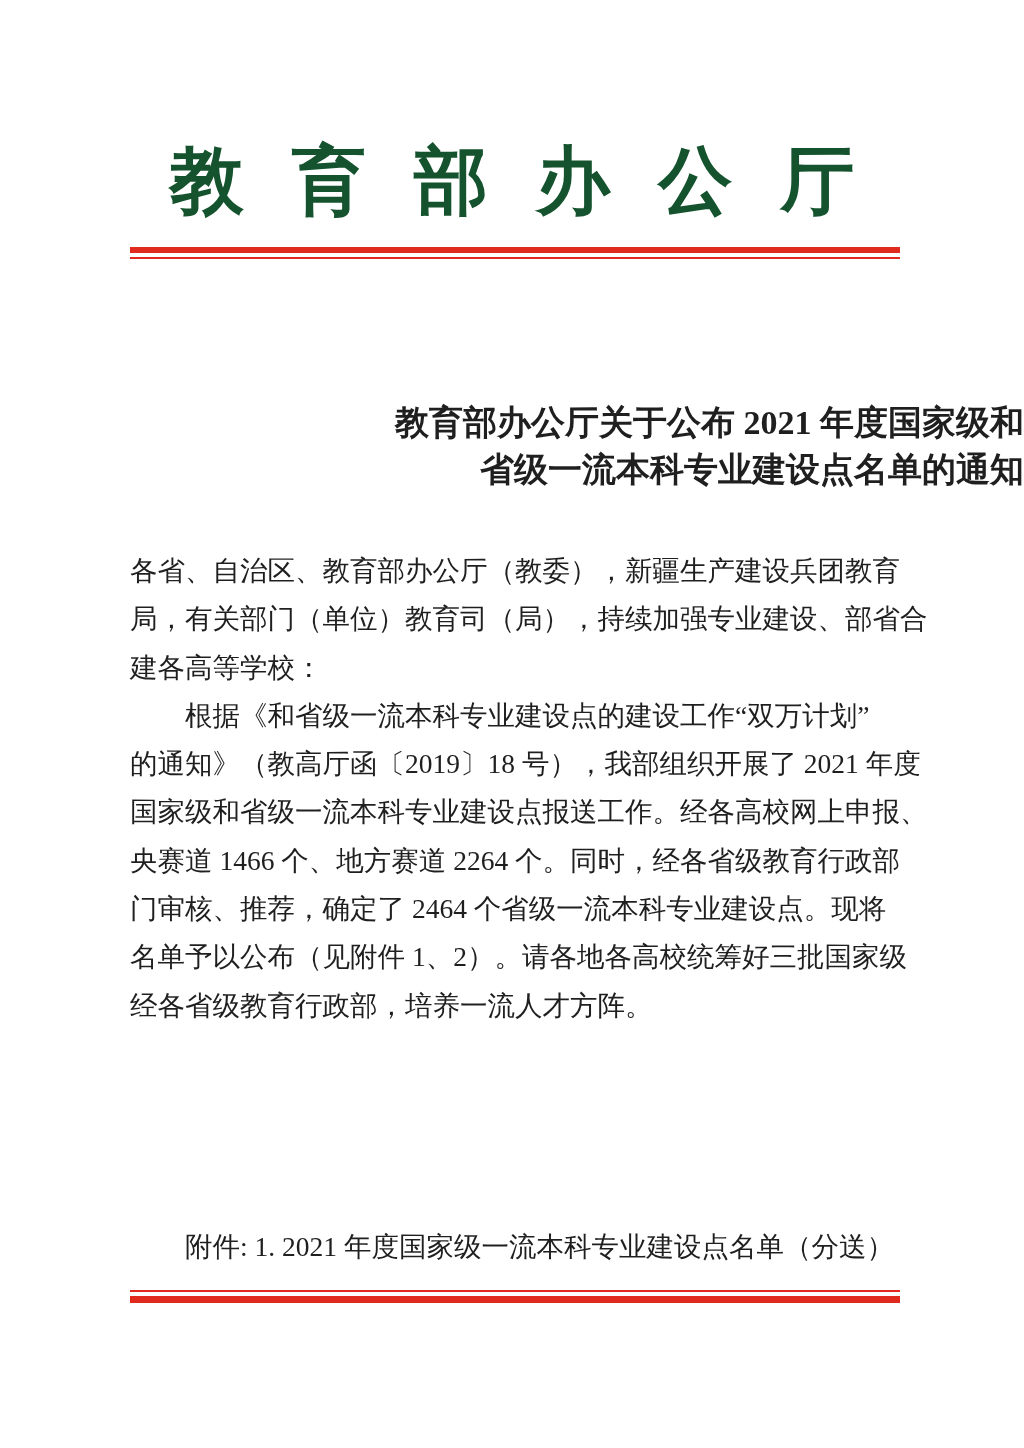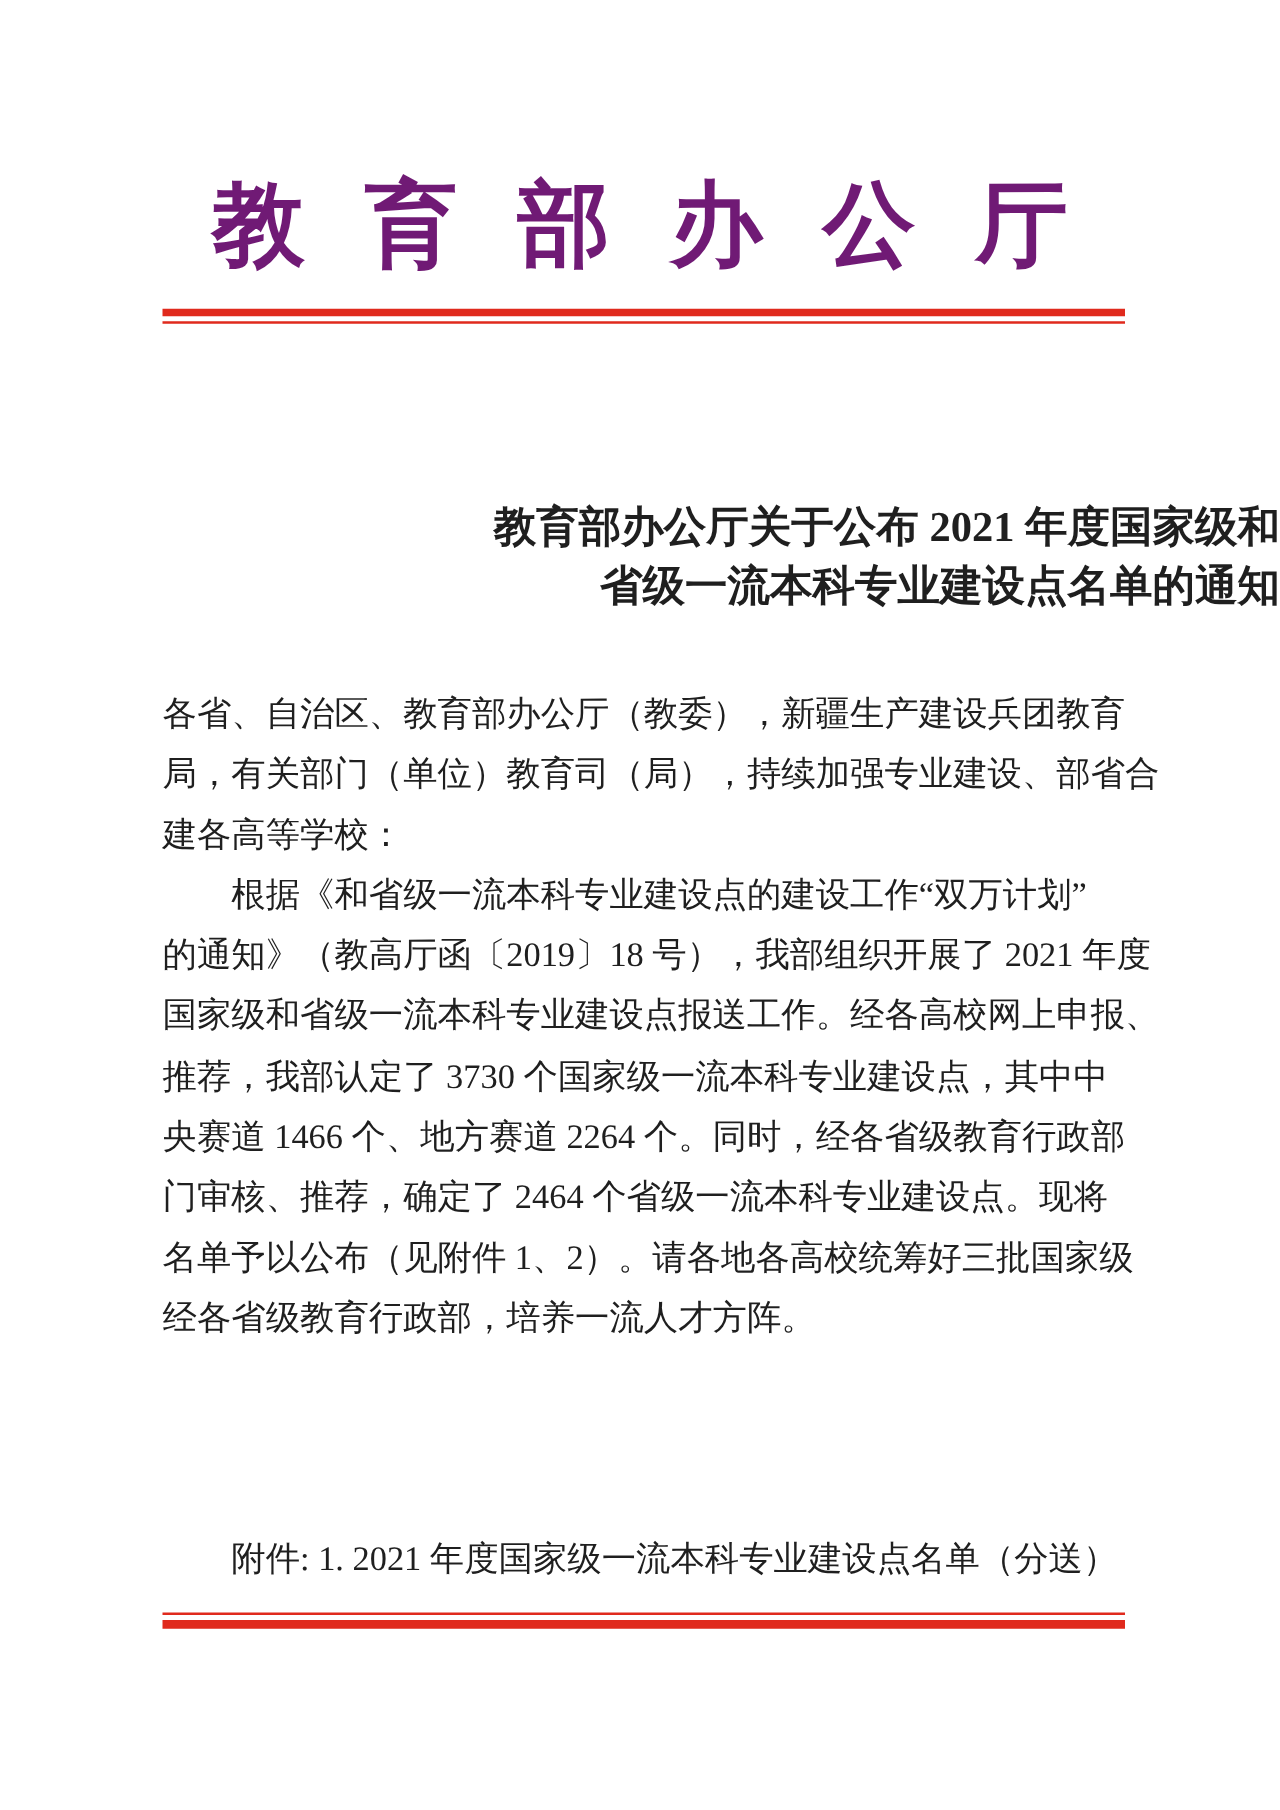--- a/index.html
+++ b/index.html
@@ -15,21 +15,21 @@
   }
   
   .agency-title {
     position: absolute;
     top: 144px;
     left: 0;
     width: 100%;
     text-align: center;
     font-size: 74px;
     font-weight: 700;
-    color: #701a75;
+    color: #14532d;
     letter-spacing: 0.65em;
     text-indent: 0.65em;
     white-space: nowrap;
     line-height: 1;
   }
   
   .rules-top {
     position: absolute;
     left: 130px;
     width: 770px;
@@ -108,21 +108,20 @@
   </div>
 
   <div class="body-text">
     <div class="line">各省、自治区、教育部办公厅（教委），新疆生产建设兵团教育</div>
     <div class="line">局，有关部门（单位）教育司（局），持续加强专业建设、部省合</div>
     <div class="line">建各高等学校：</div>
 
     <div class="line indent">根据《和省级一流本科专业建设点的建设工作“双万计划”</div>
     <div class="line">的通知》（教高厅函〔2019〕18 号），我部组织开展了 2021 年度</div>
     <div class="line">国家级和省级一流本科专业建设点报送工作。经各高校网上申报、</div>
-    <div class="line">推荐，我部认定了 3730 个国家级一流本科专业建设点，其中中</div>
     <div class="line">央赛道 1466 个、地方赛道 2264 个。同时，经各省级教育行政部</div>
     <div class="line">门审核、推荐，确定了 2464 个省级一流本科专业建设点。现将</div>
     <div class="line">名单予以公布（见附件 1、2）。请各地各高校统筹好三批国家级</div>
     <div class="line">经各省级教育行政部，培养一流人才方阵。</div>
   </div>
 
   <div class="attachment">附件: 1. 2021 年度国家级一流本科专业建设点名单（分送）</div>
 
   <div class="rules-bottom">
     <div class="thin"></div>

